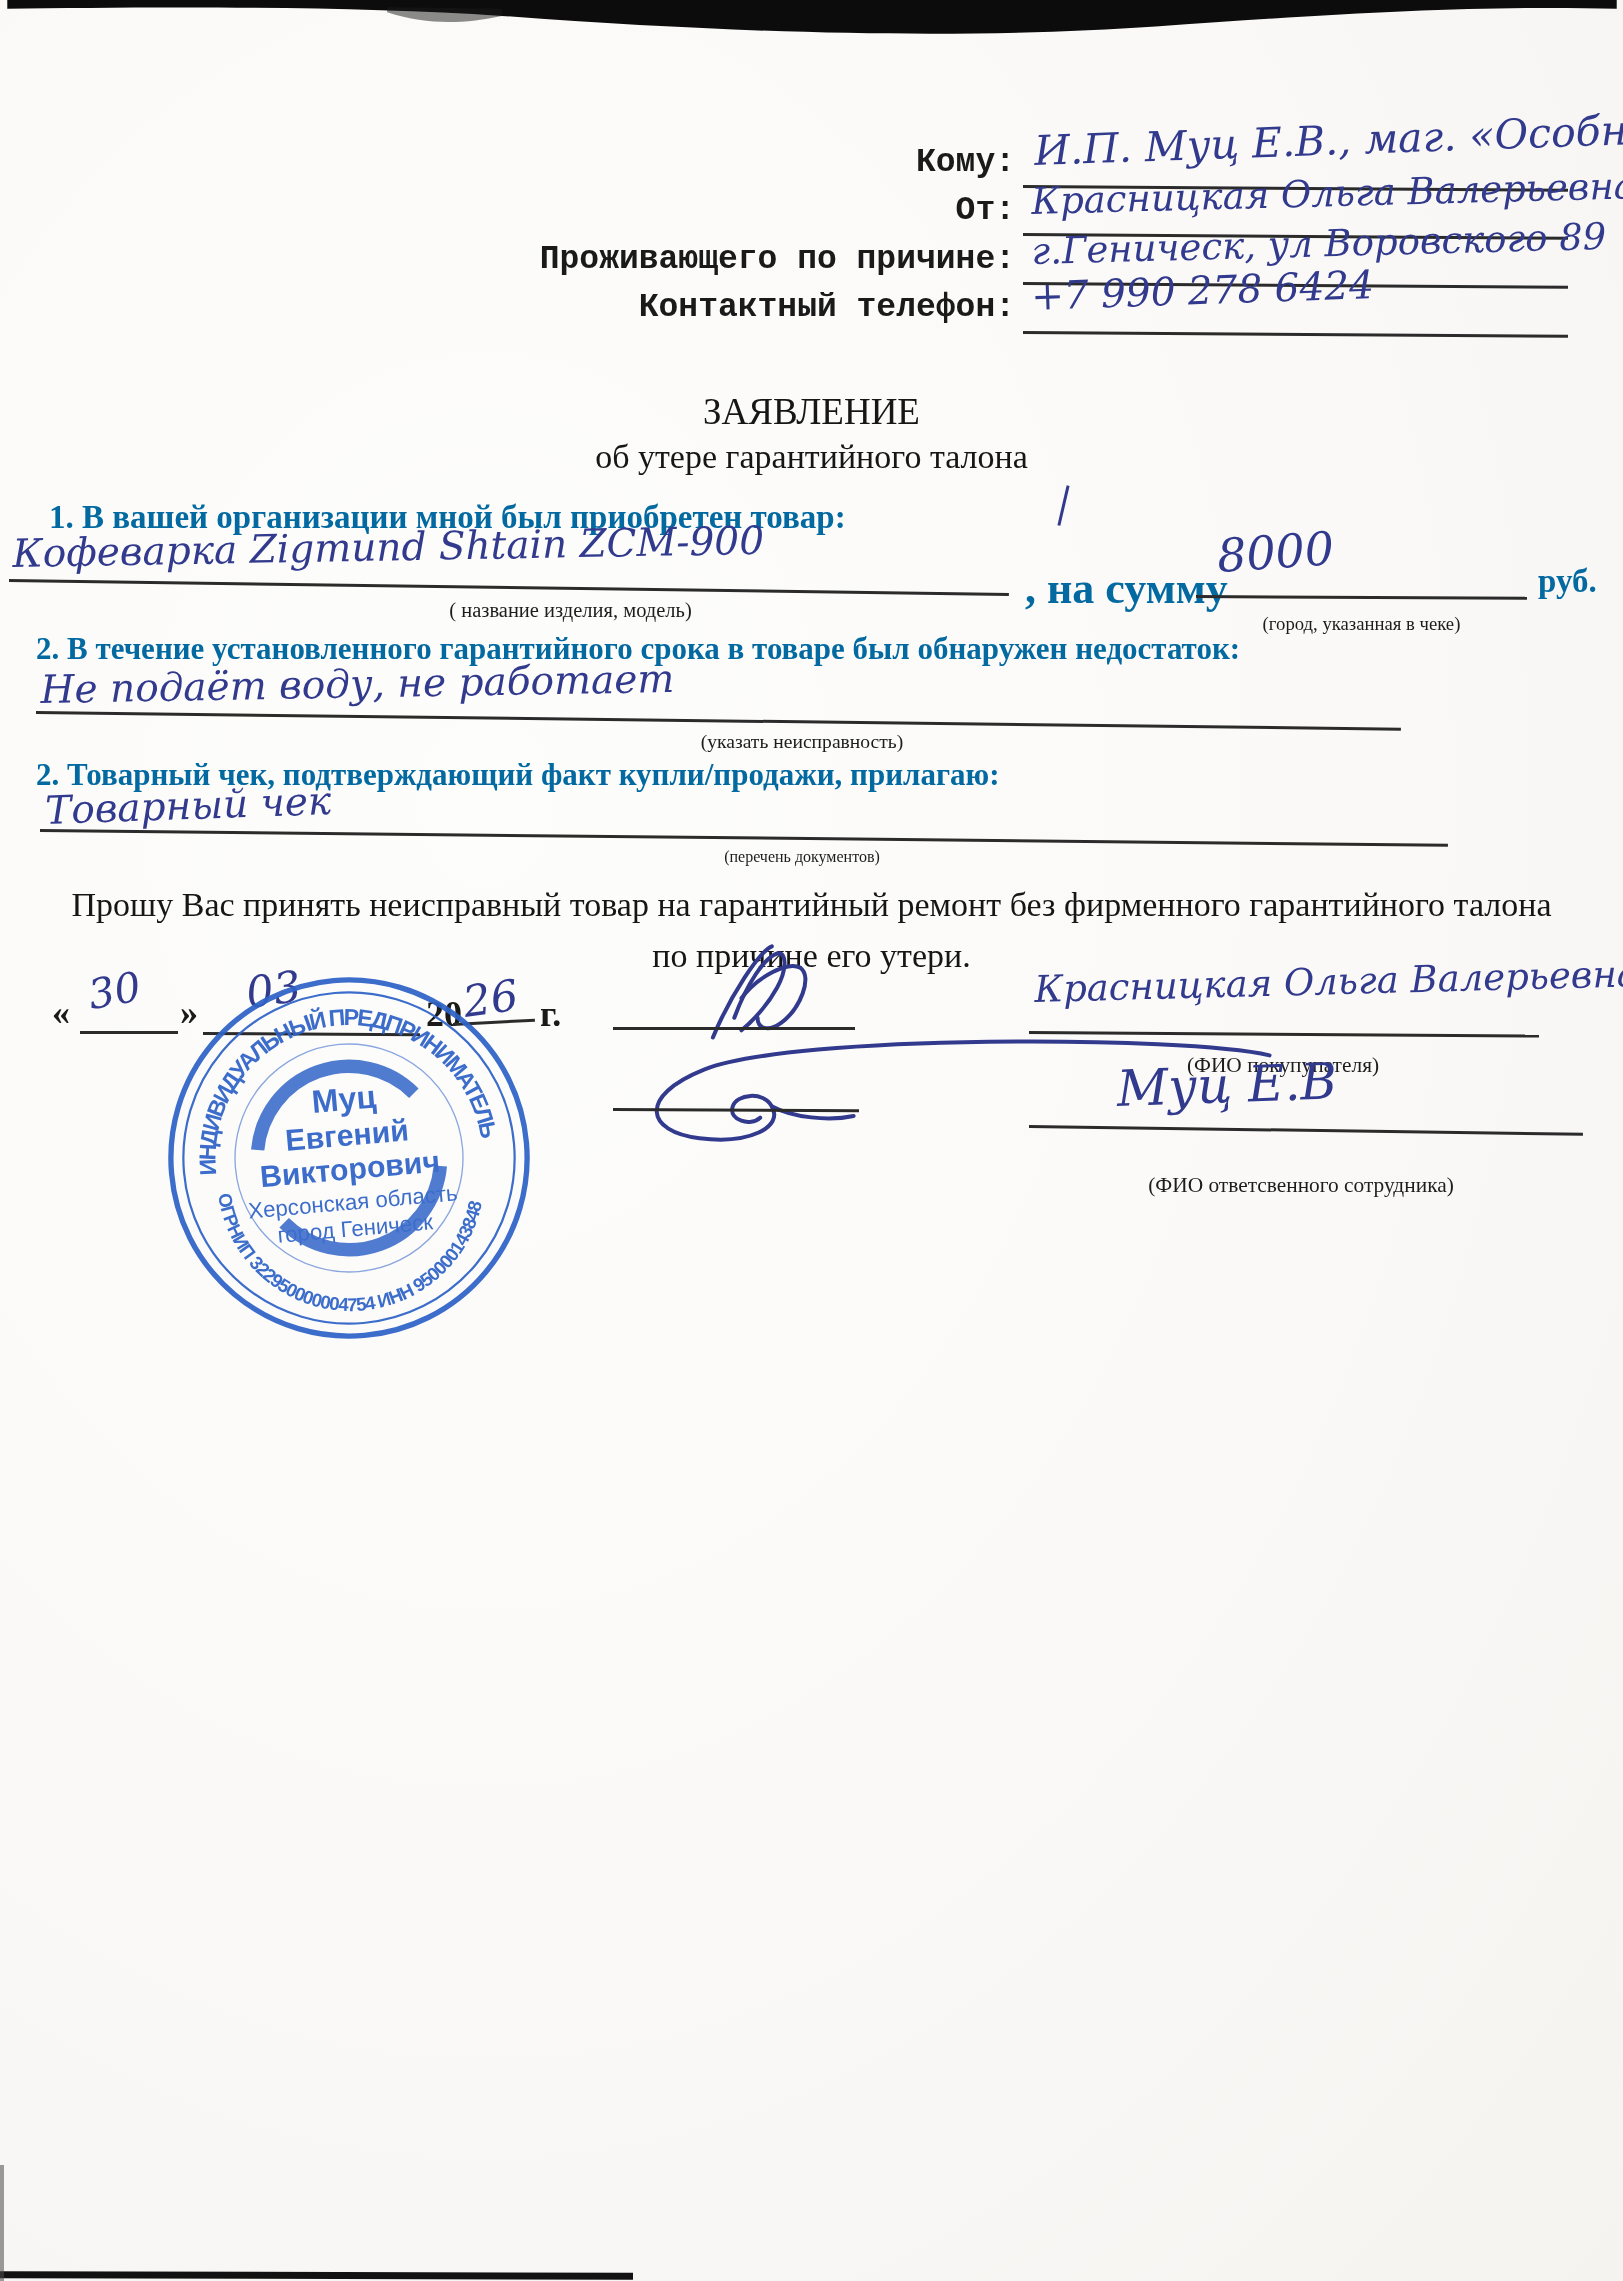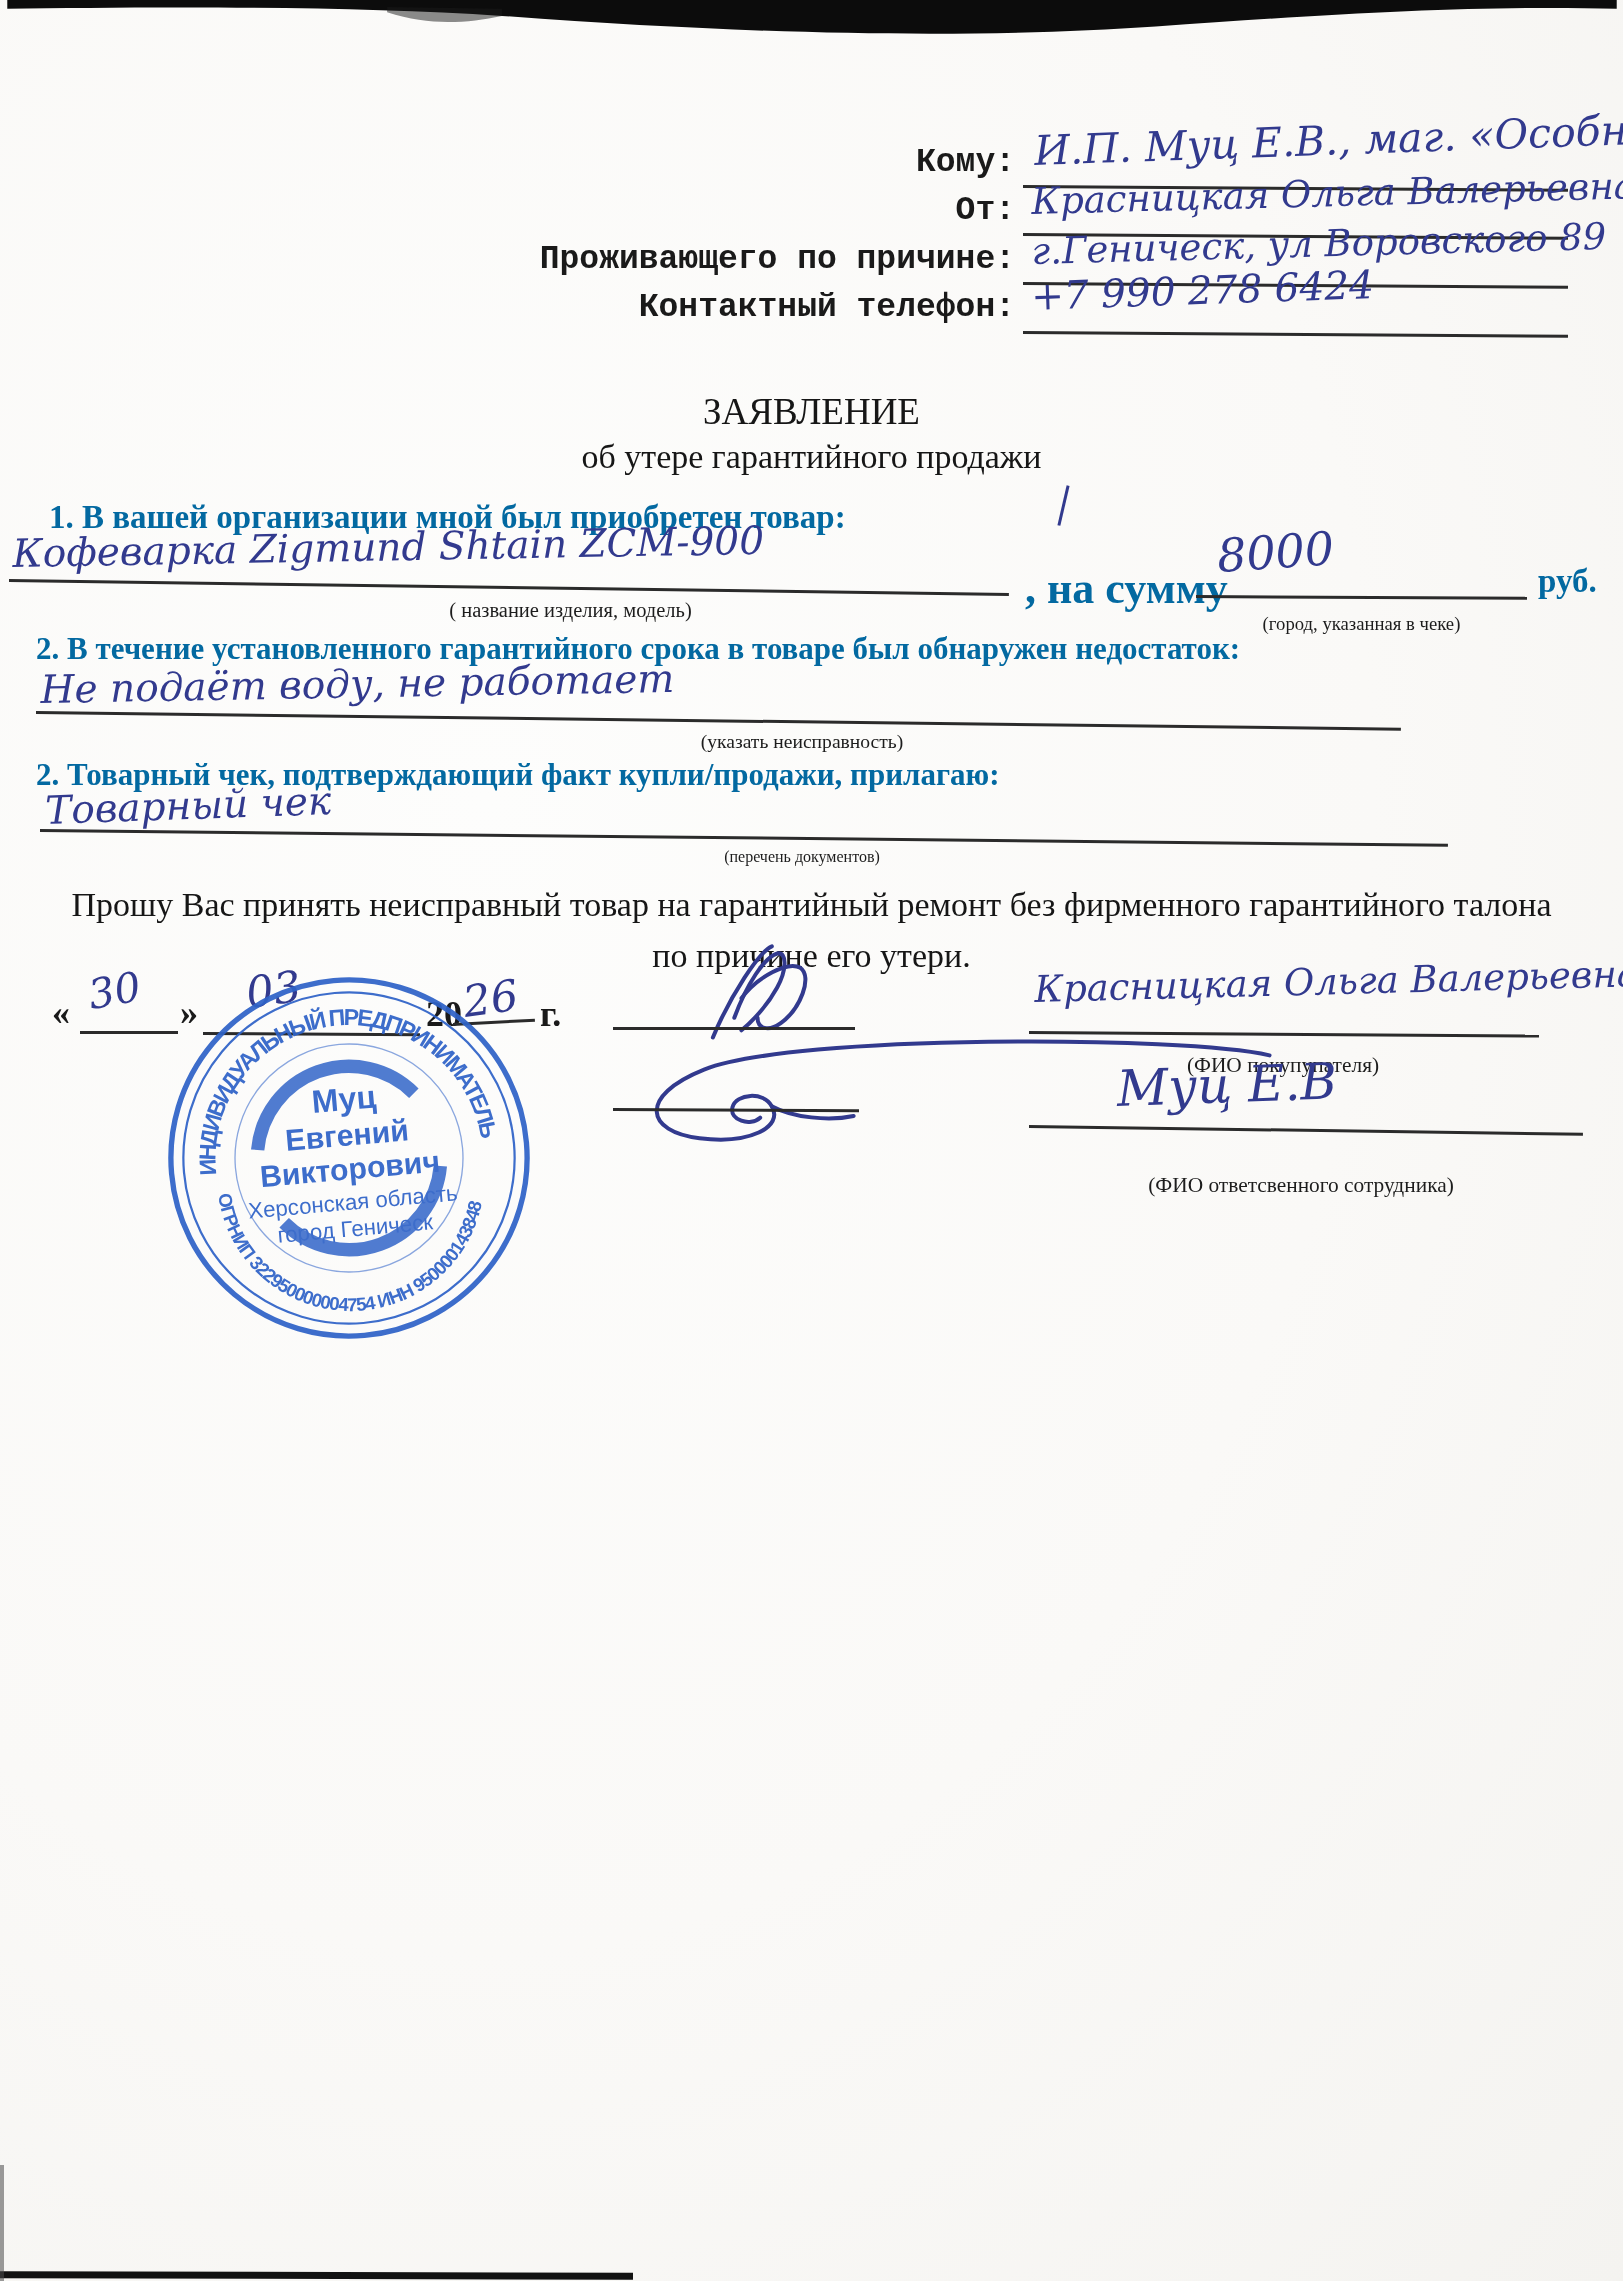--- a/index.html
+++ b/index.html
@@ -42,21 +42,21 @@
 
 <div class="abs lbl rlabel" style="left:463px;top:241px">Проживающего по причине:</div>
 <div class="abs ink" style="left:1032px;top:230px;font-size:37px;transform:rotate(-1.5deg)">г.Геническ, ул Воровского 89</div>
 <div class="ln" style="left:1023px;top:282px;width:545px;transform:rotate(.4deg)"></div>
 
 <div class="abs lbl rlabel" style="left:463px;top:289px">Контактный телефон:</div>
 <div class="abs ink" style="left:1032px;top:274px;font-size:39px;transform:rotate(-2deg)">+7 990 278 6424</div>
 <div class="ln" style="left:1023px;top:331px;width:545px;transform:rotate(.4deg)"></div>
 
 <div class="abs title" style="left:54px;top:390px;width:1515px;font-size:37px">ЗАЯВЛЕНИЕ</div>
-<div class="abs title" style="left:54px;top:438px;width:1515px;font-size:34px">об утере гарантийного продажи</div>
+<div class="abs title" style="left:54px;top:438px;width:1515px;font-size:34px">об утере гарантийного талона</div>
 
 <div class="abs" style="left:1062px;top:485px;width:2.7px;height:41px;background:#323a8e;transform:rotate(13deg)"></div>
 
 <div class="abs item" style="left:49px;top:499px;font-size:33px">1.  В вашей организации мной был приобретен товар:</div>
 <div class="abs ink" style="left:12.5px;top:531px;font-size:39px;transform:rotate(-1deg)">Кофеварка Zigmund Shtain ZCM-900</div>
 <div class="ln" style="left:9px;top:579px;width:1000px;transform:rotate(.8deg)"></div>
 <div class="abs cap" style="left:303px;top:599px;width:535px">( название изделия, модель)</div>
 
 <div class="abs item" style="left:1025px;top:563px;font-size:44px">, на сумму</div>
 <div class="abs ink" style="left:1219px;top:529px;font-size:46px;transform:rotate(-4deg)">8000</div>

